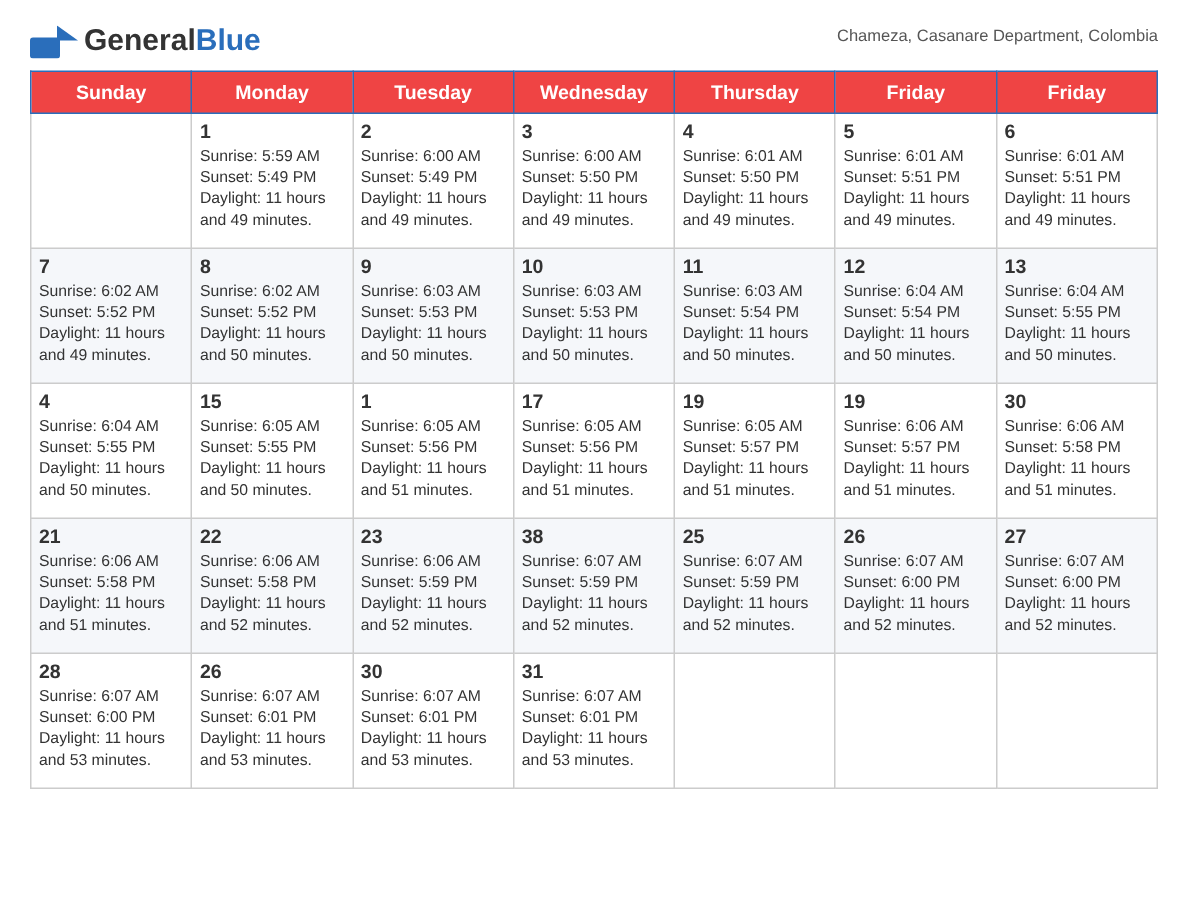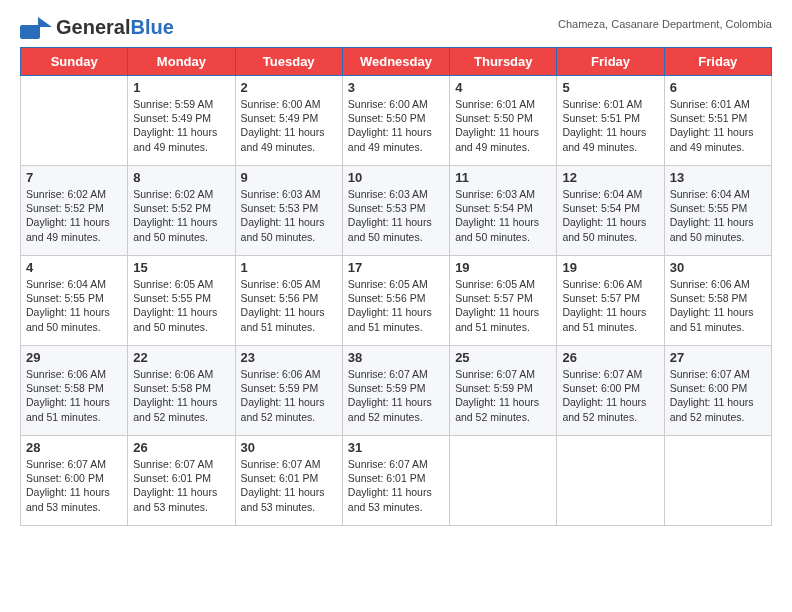--- a/index.html
+++ b/index.html
@@ -193,21 +193,21 @@
           <div class="day-number">19</div>
           <div class="day-info">Sunrise: 6:06 AM<br>Sunset: 5:57 PM<br>Daylight: 11 hours<br>and 51 minutes.</div>
         </td>
         <td class="row-bg-1">
           <div class="day-number">30</div>
           <div class="day-info">Sunrise: 6:06 AM<br>Sunset: 5:58 PM<br>Daylight: 11 hours<br>and 51 minutes.</div>
         </td>
       </tr>
       <tr>
         <td class="row-bg-2">
-          <div class="day-number">29</div>
+          <div class="day-number">21</div>
           <div class="day-info">Sunrise: 6:06 AM<br>Sunset: 5:58 PM<br>Daylight: 11 hours<br>and 51 minutes.</div>
         </td>
         <td class="row-bg-2">
           <div class="day-number">22</div>
           <div class="day-info">Sunrise: 6:06 AM<br>Sunset: 5:58 PM<br>Daylight: 11 hours<br>and 52 minutes.</div>
         </td>
         <td class="row-bg-2">
           <div class="day-number">23</div>
           <div class="day-info">Sunrise: 6:06 AM<br>Sunset: 5:59 PM<br>Daylight: 11 hours<br>and 52 minutes.</div>
         </td>

